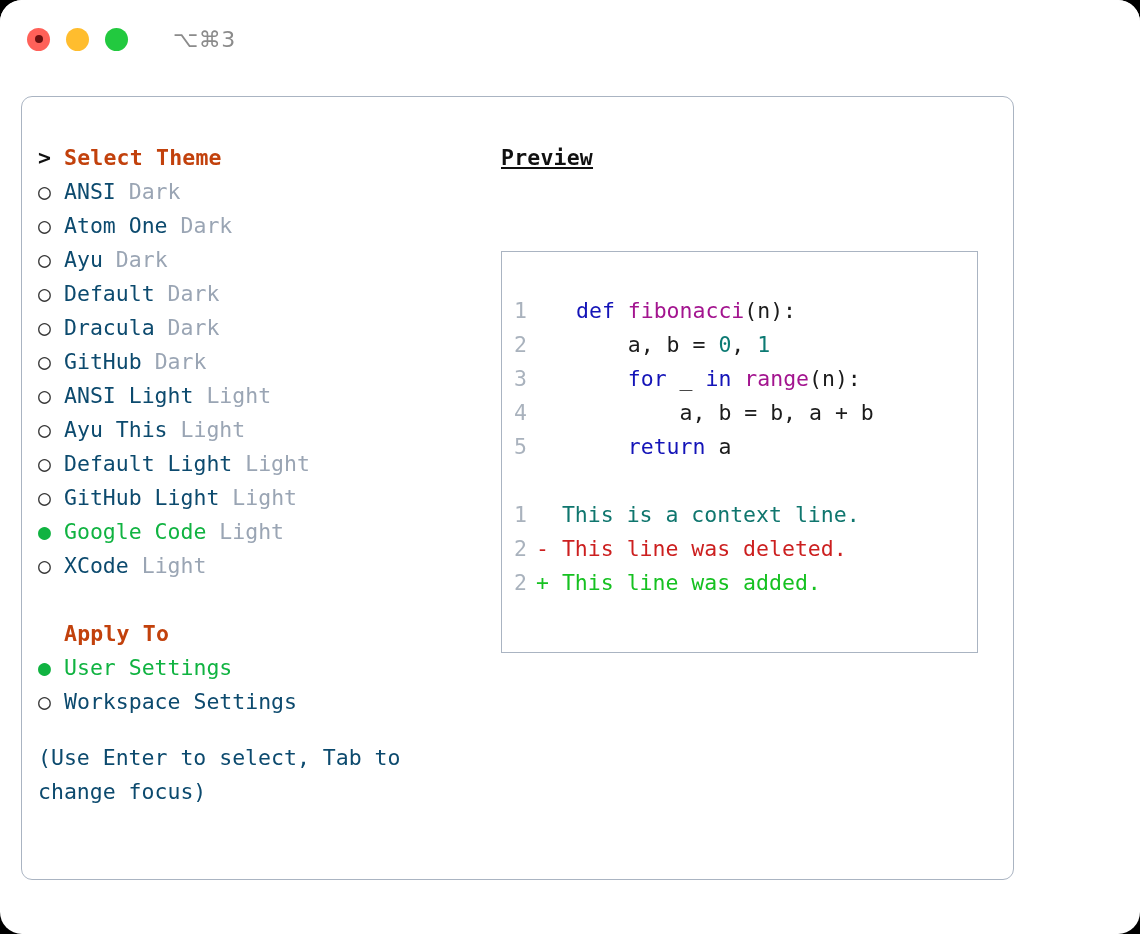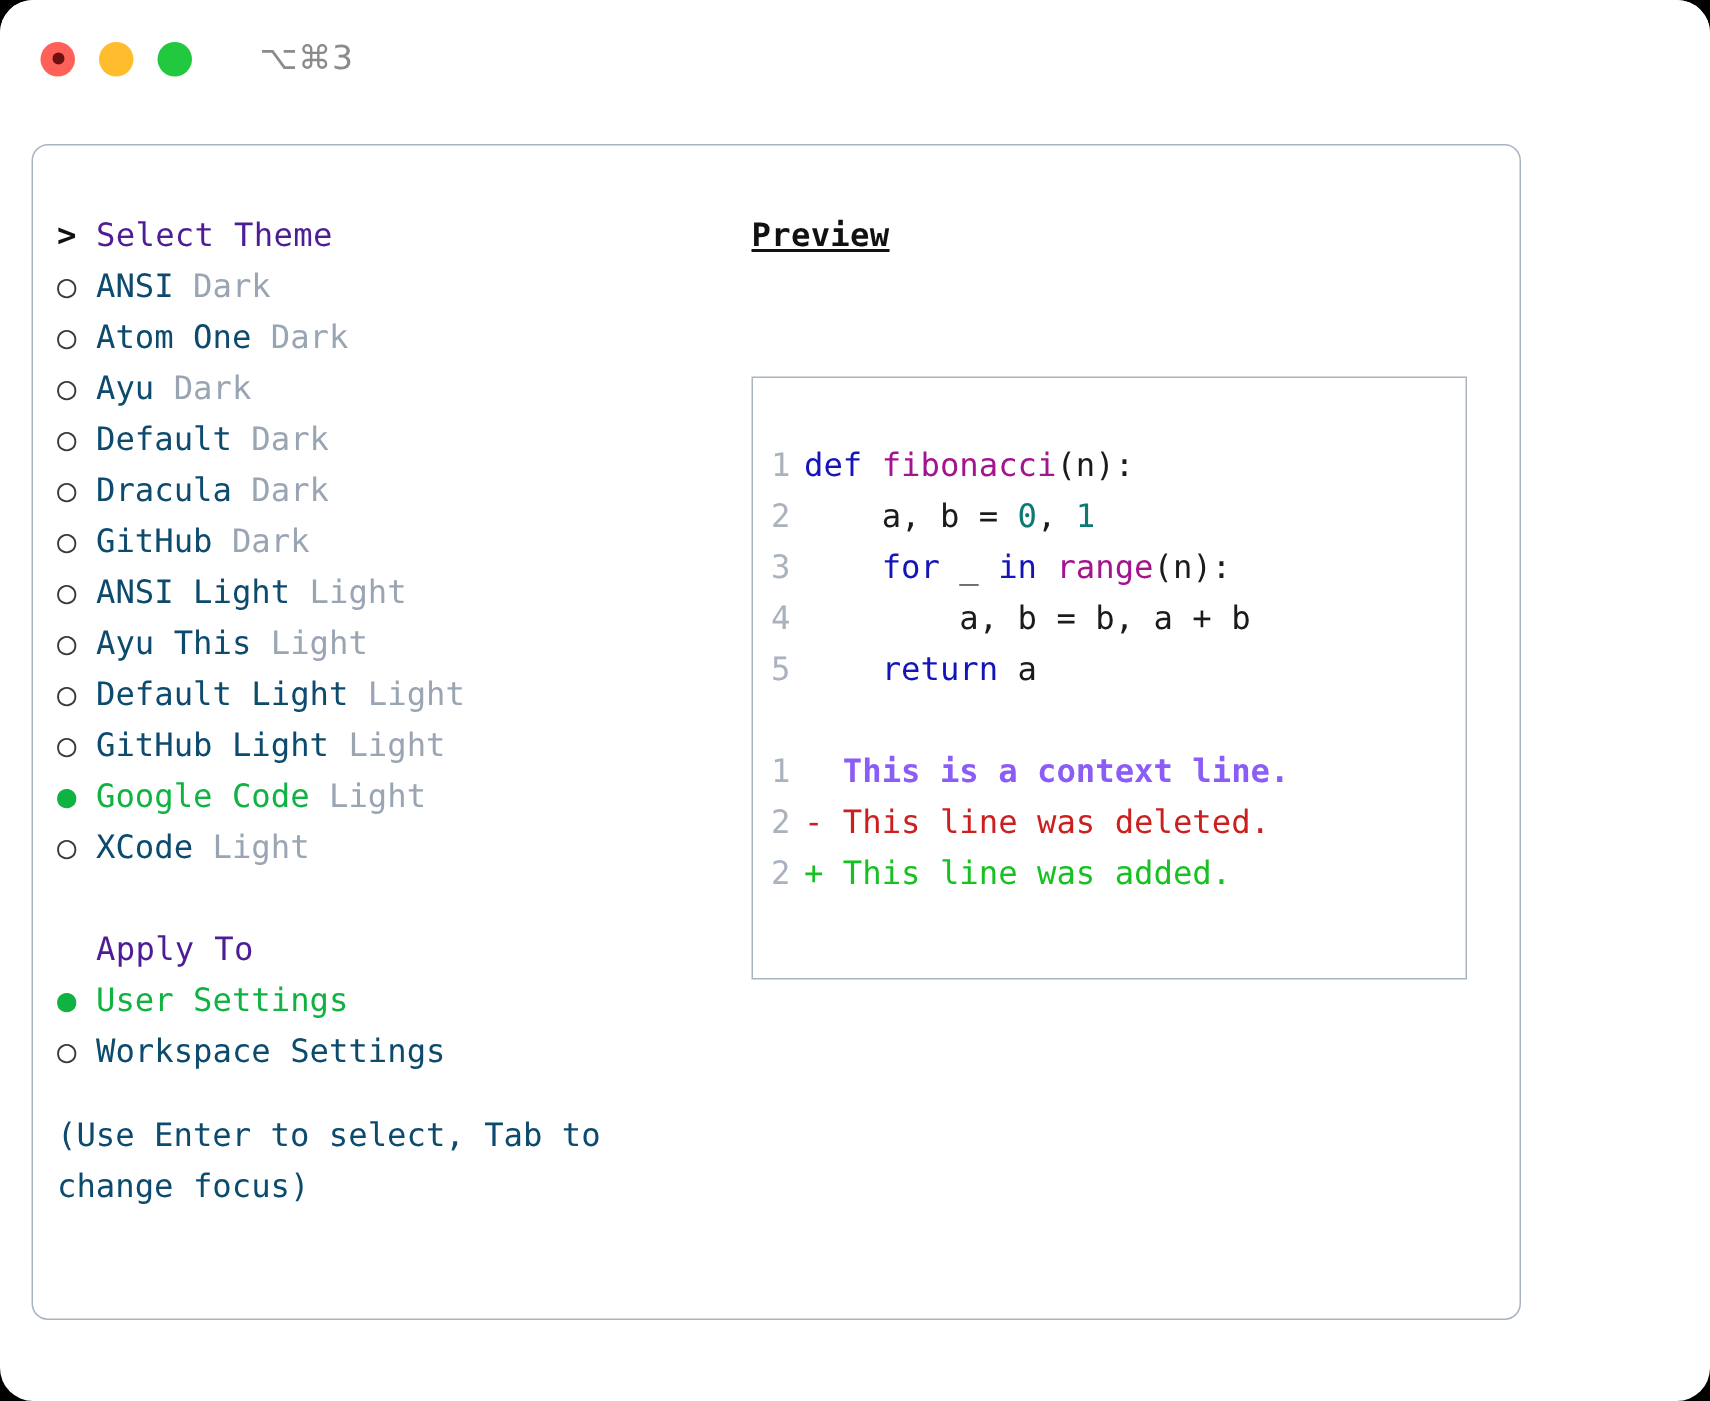--- a/index.html
+++ b/index.html
@@ -108,22 +108,22 @@
     font-size: 21.5px;
     line-height: 1;
   }
 
   .marker-caret   { color: #111111; font-weight: bold; }
   .marker-empty   { color: transparent; }
   .marker-hollow  { color: #3a3a3a; }
   .marker-filled  { color: #10b341; }
 
   .section-head {
-    font-weight: normal;
-    color: #4c1d95;
+    font-weight: bold;
+    color: #c2410c;
     letter-spacing: 0.2px;
   }
 
   .item-name    { color: #0c4a6e; }
   .item-name.sel{ color: #10b341; }
   .item-tag     { color: #9aa5b4; }
 
   .gap-block { height: 34px; }
 
   .hint {
@@ -178,28 +178,28 @@
 
   .lnum {
     display: inline-block;
     width: 34px;
     flex: 0 0 34px;
     text-align: right;
     padding-right: 9px;
     color: #a9b2bd;
   }
 
-  .ctext { white-space: pre; }
+  .ctext { white-space: pre; margin-left: 40px; }
 
   .tok-kw   { color: #1414b8; }
   .tok-fn   { color: #a3148f; }
   .tok-num  { color: #0c7a73; }
   .tok-plain{ color: #1b1b1b; }
 
-  .diff-ctx { color: #8b5cf6; font-weight: bold; }
+  .diff-ctx { color: #0f766e; }
   .diff-del { color: #cc1f1f; }
   .diff-add { color: #16c121; }
 
   .blankline { height: 34px; }
 </style>
 </head>
 <body>
 
 <div class="screen">
 

